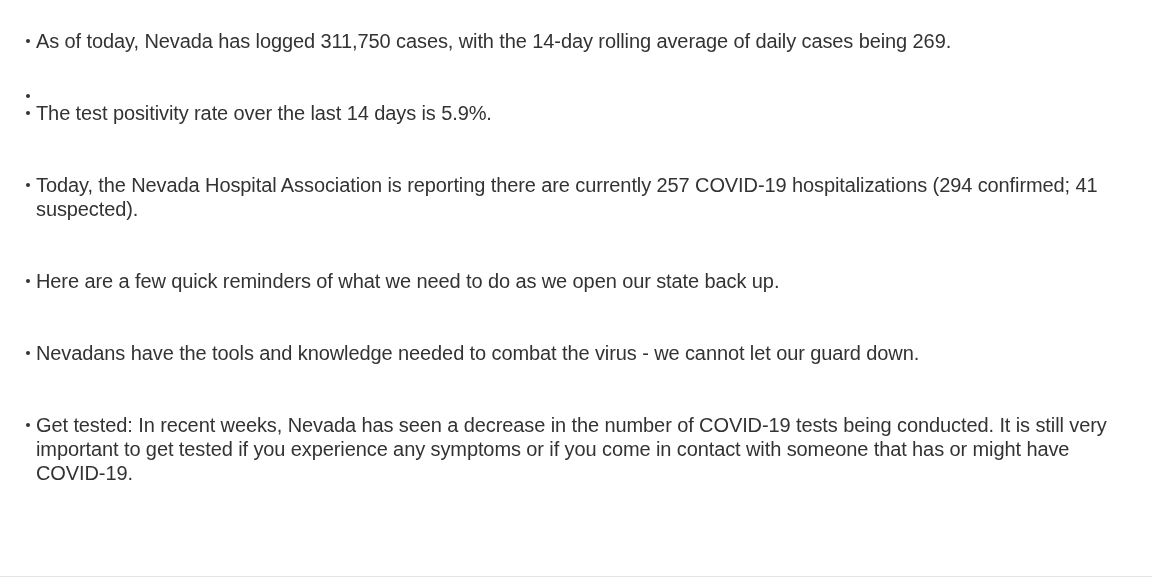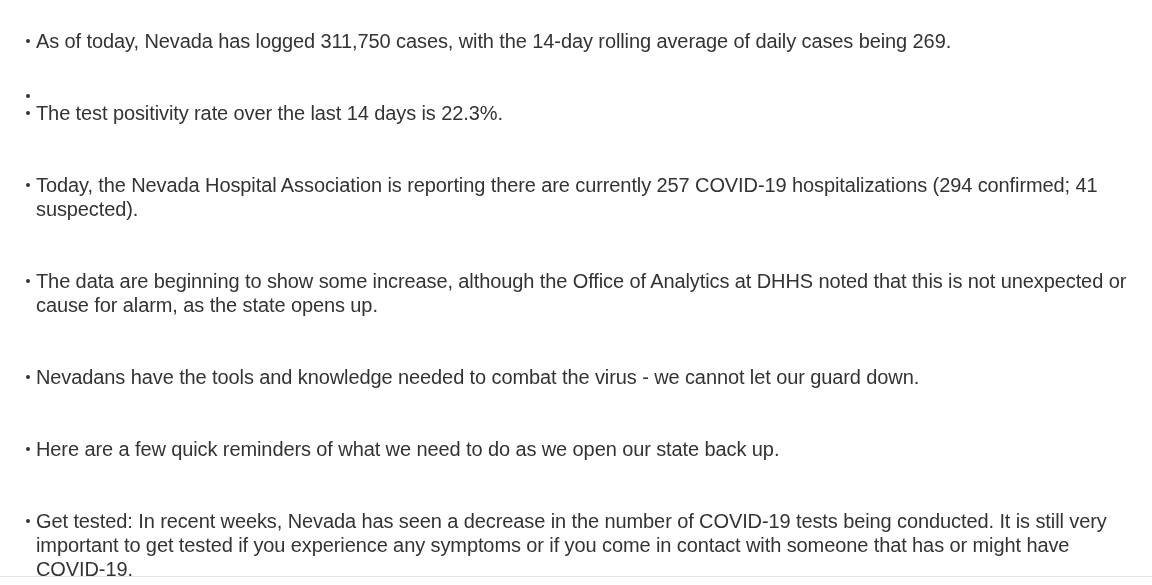--- a/index.html
+++ b/index.html
@@ -61,37 +61,33 @@
     <ul class="bullet-list">
       <li class="bullet-item">
         <span class="dot"></span>
         <span>As of today, Nevada has logged 311,750 cases, with the 14-day rolling average of daily cases being 269.</span>
       </li>
       <li class="bullet-item">
         <span class="dot"></span>
       </li>
       <li class="bullet-item">
         <span class="dot"></span>
-        <span>The test positivity rate over the last 14 days is 22.3%.</span>
+        <span>The test positivity rate over the last 14 days is 5.9%.</span>
       </li>
       <li class="bullet-item">
         <span class="dot"></span>
         <span>Today, the Nevada Hospital Association is reporting there are currently 257 COVID-19 hospitalizations (294 confirmed; 41 suspected).</span>
       </li>
       <li class="bullet-item">
         <span class="dot"></span>
-        <span>The data are beginning to show some increase, although the Office of Analytics at DHHS noted that this is not unexpected or cause for alarm, as the state opens up.</span>
+        <span>Here are a few quick reminders of what we need to do as we open our state back up.</span>
       </li>
       <li class="bullet-item">
         <span class="dot"></span>
         <span>Nevadans have the tools and knowledge needed to combat the virus - we cannot let our guard down.</span>
-      </li>
-      <li class="bullet-item">
-        <span class="dot"></span>
-        <span>Here are a few quick reminders of what we need to do as we open our state back up.</span>
       </li>
       <li class="bullet-item">
         <span class="dot"></span>
         <span>Get tested: In recent weeks, Nevada has seen a decrease in the number of COVID-19 tests being conducted. It is still very important to get tested if you experience any symptoms or if you come in contact with someone that has or might have COVID-19.</span>
       </li>
     </ul>
   </div>
 </div>
 
 </body></html>

